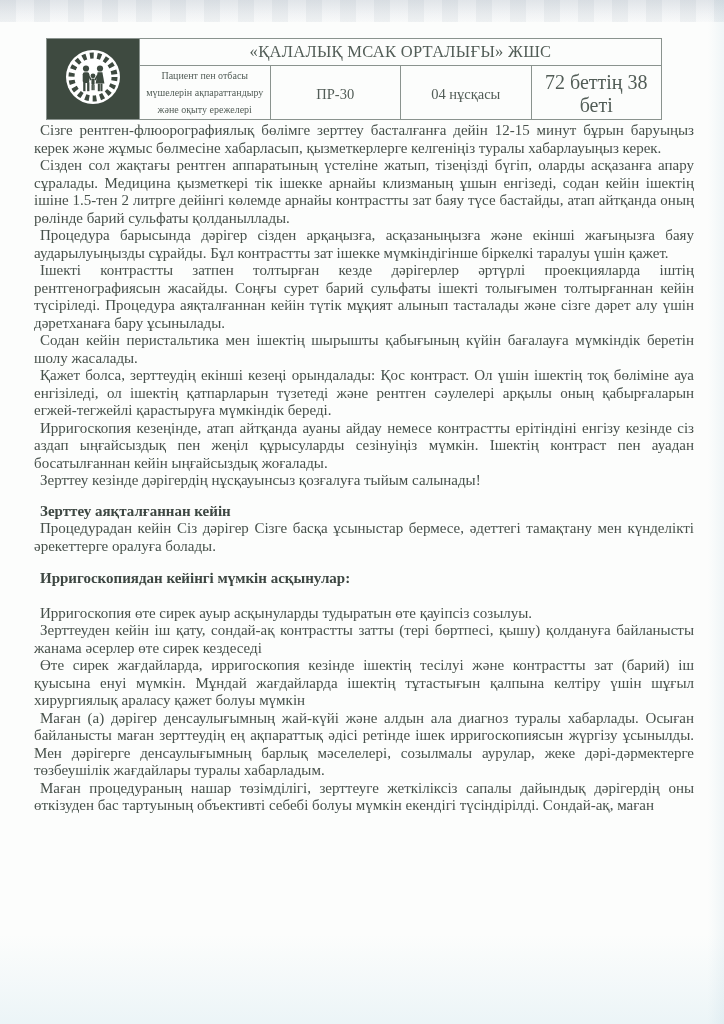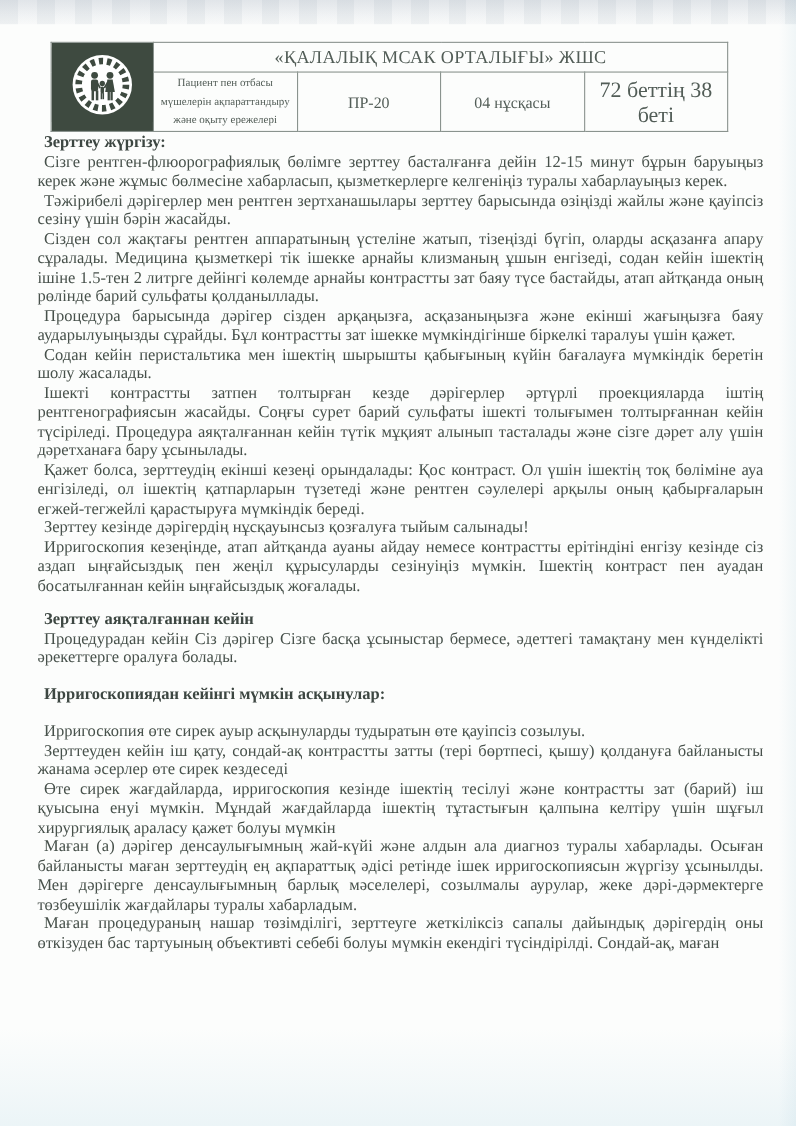--- a/index.html
+++ b/index.html
@@ -93,38 +93,36 @@
             <rect x="50.8" y="40.6" width="2.1" height="7.6"></rect>
             <rect x="53.4" y="40.6" width="2.1" height="7.6"></rect>
             <path d="M50.2 31.5 L47.2 36.5 L48.6 37.4 L51.4 32.6 Z"></path>
           </g>
         </svg>
       </td>
       <td class="org-title-cell" colspan="4">«ҚАЛАЛЫҚ МСАК ОРТАЛЫҒЫ» ЖШС</td>
     </tr>
     <tr>
       <td class="doc-title-cell">Пациент пен отбасы мүшелерін ақпараттандыру және оқыту ережелері</td>
-      <td class="code-cell">ПР-20</td>
+      <td class="code-cell">ПР-30</td>
       <td class="version-cell">04 нұсқасы</td>
       <td class="pages-cell">72 беттің 38 беті</td>
     </tr>
   </tbody>
     </table>
 
   <div class="body-text">
-    <p class="bold-head">Зерттеу жүргізу:</p>
     <p>Сізге рентген-флюорографиялық бөлімге зерттеу басталғанға дейін 12-15 минут бұрын баруыңыз керек және жұмыс бөлмесіне хабарласып, қызметкерлерге келгеніңіз туралы хабарлауыңыз керек.</p>
-    <p>Тәжірибелі дәрігерлер мен рентген зертханашылары зерттеу барысында өзіңізді жайлы және қауіпсіз сезіну үшін бәрін жасайды.</p>
     <p>Сізден сол жақтағы рентген аппаратының үстеліне жатып, тізеңізді бүгіп, оларды асқазанға апару сұралады. Медицина қызметкері тік ішекке арнайы клизманың ұшын енгізеді, содан кейін ішектің ішіне 1.5-тен 2 литрге дейінгі көлемде арнайы контрастты зат баяу түсе бастайды, атап айтқанда оның рөлінде барий сульфаты қолданыллады.</p>
     <p>Процедура барысында дәрігер сізден арқаңызға, асқазаныңызға және екінші жағыңызға баяу аударылуыңызды сұрайды. Бұл контрастты зат ішекке мүмкіндігінше біркелкі таралуы үшін қажет.</p>
+    <p>Ішекті контрастты затпен толтырған кезде дәрігерлер әртүрлі проекцияларда іштің рентгенографиясын жасайды. Соңғы сурет барий сульфаты ішекті толығымен толтырғаннан кейін түсіріледі. Процедура аяқталғаннан кейін түтік мұқият алынып тасталады және сізге дәрет алу үшін дәретханаға бару ұсынылады.</p>
     <p>Содан кейін перистальтика мен ішектің шырышты қабығының күйін бағалауға мүмкіндік беретін шолу жасалады.</p>
-    <p>Ішекті контрастты затпен толтырған кезде дәрігерлер әртүрлі проекцияларда іштің рентгенографиясын жасайды. Соңғы сурет барий сульфаты ішекті толығымен толтырғаннан кейін түсіріледі. Процедура аяқталғаннан кейін түтік мұқият алынып тасталады және сізге дәрет алу үшін дәретханаға бару ұсынылады.</p>
     <p>Қажет болса, зерттеудің екінші кезеңі орындалады: Қос контраст. Ол үшін ішектің тоқ бөліміне ауа енгізіледі, ол ішектің қатпарларын түзетеді және рентген сәулелері арқылы оның қабырғаларын егжей-тегжейлі қарастыруға мүмкіндік береді.</p>
+    <p>Ирригоскопия кезеңінде, атап айтқанда ауаны айдау немесе контрастты ерітіндіні енгізу кезінде сіз аздап ыңғайсыздық пен жеңіл құрысуларды сезінуіңіз мүмкін. Ішектің контраст пен ауадан босатылғаннан кейін ыңғайсыздық жоғалады.</p>
     <p>Зерттеу кезінде дәрігердің нұсқауынсыз қозғалуға тыйым салынады!</p>
-    <p>Ирригоскопия кезеңінде, атап айтқанда ауаны айдау немесе контрастты ерітіндіні енгізу кезінде сіз аздап ыңғайсыздық пен жеңіл құрысуларды сезінуіңіз мүмкін. Ішектің контраст пен ауадан босатылғаннан кейін ыңғайсыздық жоғалады.</p>
 
     <p class="bold-head gap-sm">Зерттеу аяқталғаннан кейін</p>
     <p>Процедурадан кейін Сіз дәрігер Сізге басқа ұсыныстар бермесе, әдеттегі тамақтану мен күнделікті әрекеттерге оралуға болады.</p>
 
     <p class="bold-head gap-md">Ирригоскопиядан кейінгі мүмкін асқынулар:</p>
     <p class="gap-lg">Ирригоскопия өте сирек ауыр асқынуларды тудыратын өте қауіпсіз созылуы.</p>
     <p>Зерттеуден кейін іш қату, сондай-ақ контрастты затты (тері бөртпесі, қышу) қолдануға байланысты жанама әсерлер өте сирек кездеседі</p>
     <p>Өте сирек жағдайларда, ирригоскопия кезінде ішектің тесілуі және контрастты зат (барий) іш қуысына енуі мүмкін. Мұндай жағдайларда ішектің тұтастығын қалпына келтіру үшін шұғыл хирургиялық араласу қажет болуы мүмкін</p>
     <p>Маған (а) дәрігер денсаулығымның жай-күйі және алдын ала диагноз туралы хабарлады. Осыған байланысты маған зерттеудің ең ақпараттық әдісі ретінде ішек ирригоскопиясын жүргізу ұсынылды. Мен дәрігерге денсаулығымның барлық мәселелері, созылмалы аурулар, жеке дәрі-дәрмектерге төзбеушілік жағдайлары туралы хабарладым.</p>
     <p>Маған процедураның нашар төзімділігі, зерттеуге жеткіліксіз сапалы дайындық дәрігердің оны өткізуден бас тартуының объективті себебі болуы мүмкін екендігі түсіндірілді. Сондай-ақ, маған</p>

